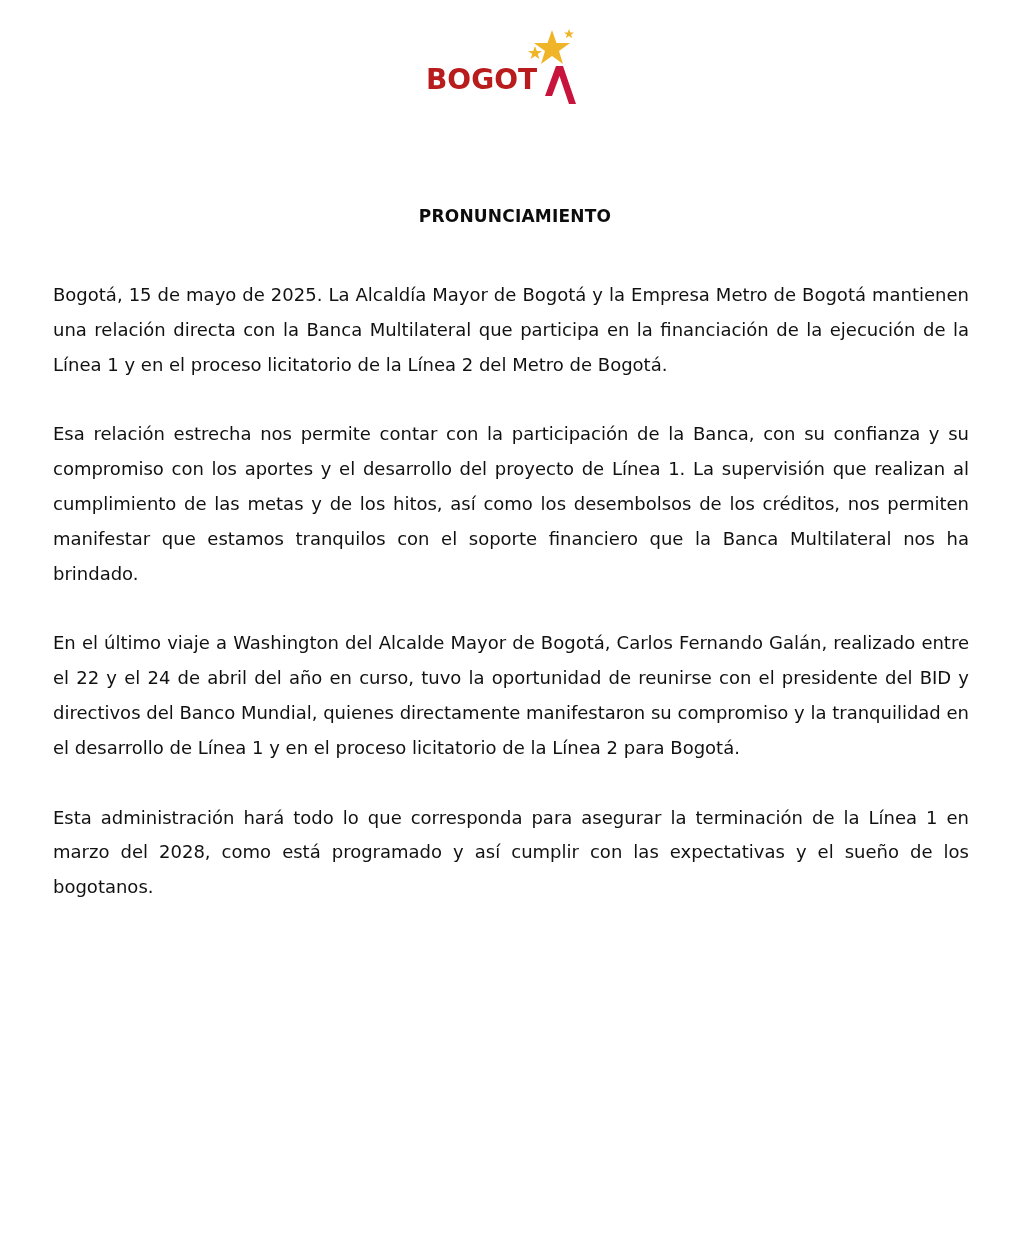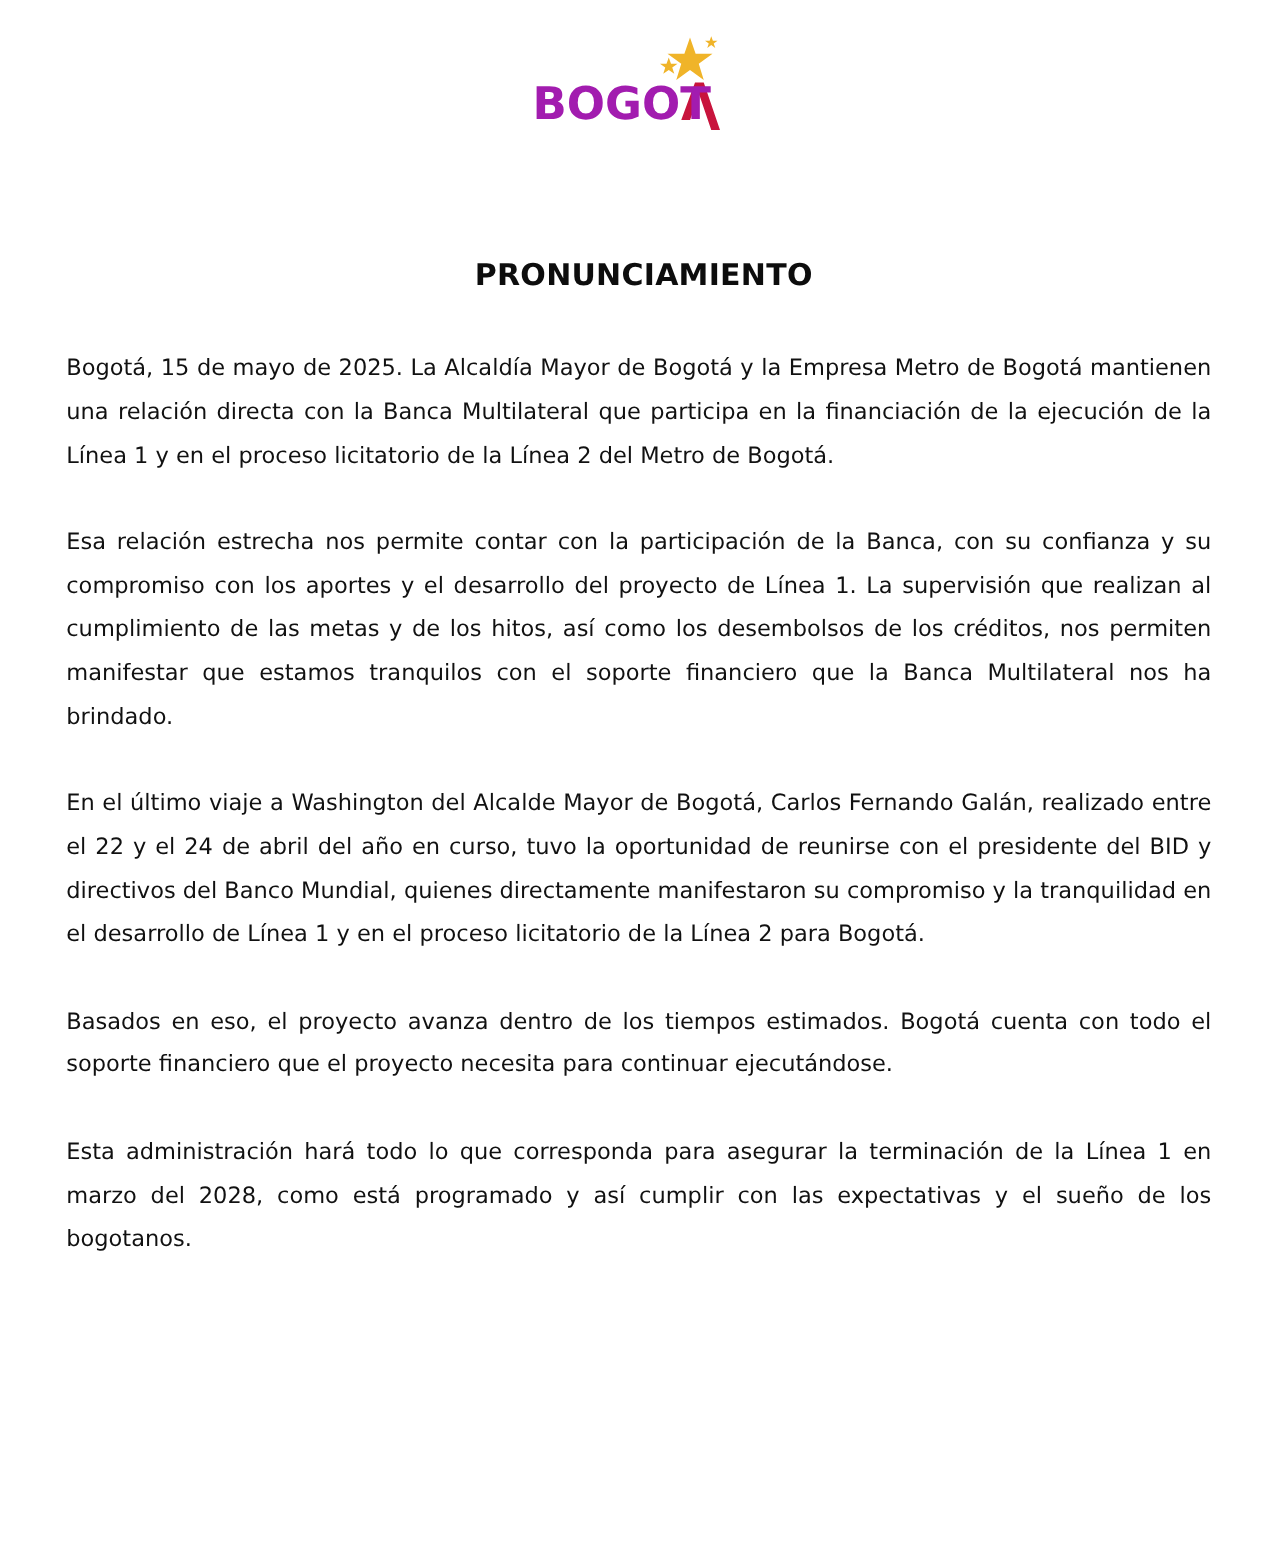--- a/index.html
+++ b/index.html
@@ -21,38 +21,38 @@
       top: 26px;
       width: 160px;
       height: 82px;
     }
     .logo-text {
       position: absolute;
       left: 2px;
       top: 40px;
       font-family: "DejaVu Sans", sans-serif;
       font-weight: bold;
-      font-size: 36px;
+      font-size: 28px;
       letter-spacing: 0px;
-      color: #a21caf;
+      color: #b91c1c;
       line-height: 1;
     }
     .logo svg {
       position: absolute;
       left: 0;
       top: 0;
     }
     .title {
       position: absolute;
       left: 0;
       width: 1030px;
       top: 206px;
       text-align: center;
       font-weight: bold;
-      font-size: 24px;
+      font-size: 17px;
       letter-spacing: 0.2px;
       color: #0d0d0d;
     }
     .body-text {
       position: absolute;
       left: 53px;
       width: 916px;
       top: 278px;
     }
     .para {
@@ -80,15 +80,14 @@
   </svg>
   <span class="logo-text">BOGOT</span>
 </div>
 
 <div class="title">PRONUNCIAMIENTO</div>
 
 <div class="body-text">
   <p class="para">Bogotá, 15 de mayo de 2025.  La Alcaldía Mayor de Bogotá y la Empresa Metro de Bogotá mantienen una relación directa con la Banca Multilateral que participa en la financiación de la ejecución de la Línea 1 y en el proceso licitatorio de la Línea 2 del Metro de Bogotá.</p>
   <p class="para">Esa relación estrecha nos permite contar con la participación de la Banca, con su confianza y su compromiso con los aportes y el desarrollo del proyecto de Línea 1.  La supervisión que realizan al cumplimiento de las metas y de los hitos, así como los desembolsos de los créditos, nos permiten manifestar que estamos tranquilos con el soporte financiero que la Banca Multilateral nos ha brindado.</p>
   <p class="para">En el último viaje a Washington del Alcalde Mayor de Bogotá, Carlos Fernando Galán, realizado entre el 22 y el 24 de abril del año en curso, tuvo la oportunidad de reunirse con el presidente del BID y directivos del Banco Mundial, quienes directamente manifestaron su compromiso y la tranquilidad en el desarrollo de Línea 1 y en el proceso licitatorio de la Línea 2 para Bogotá.</p>
-  <p class="para">Basados en eso, el proyecto avanza dentro de los tiempos estimados. Bogotá cuenta con todo el soporte financiero que el proyecto necesita para continuar ejecutándose.</p>
   <p class="para">Esta administración hará todo lo que corresponda para asegurar la terminación de la Línea 1 en marzo del 2028, como está programado y así cumplir con las expectativas y el sueño de los bogotanos.</p>
 </div>
 
 </body></html>

